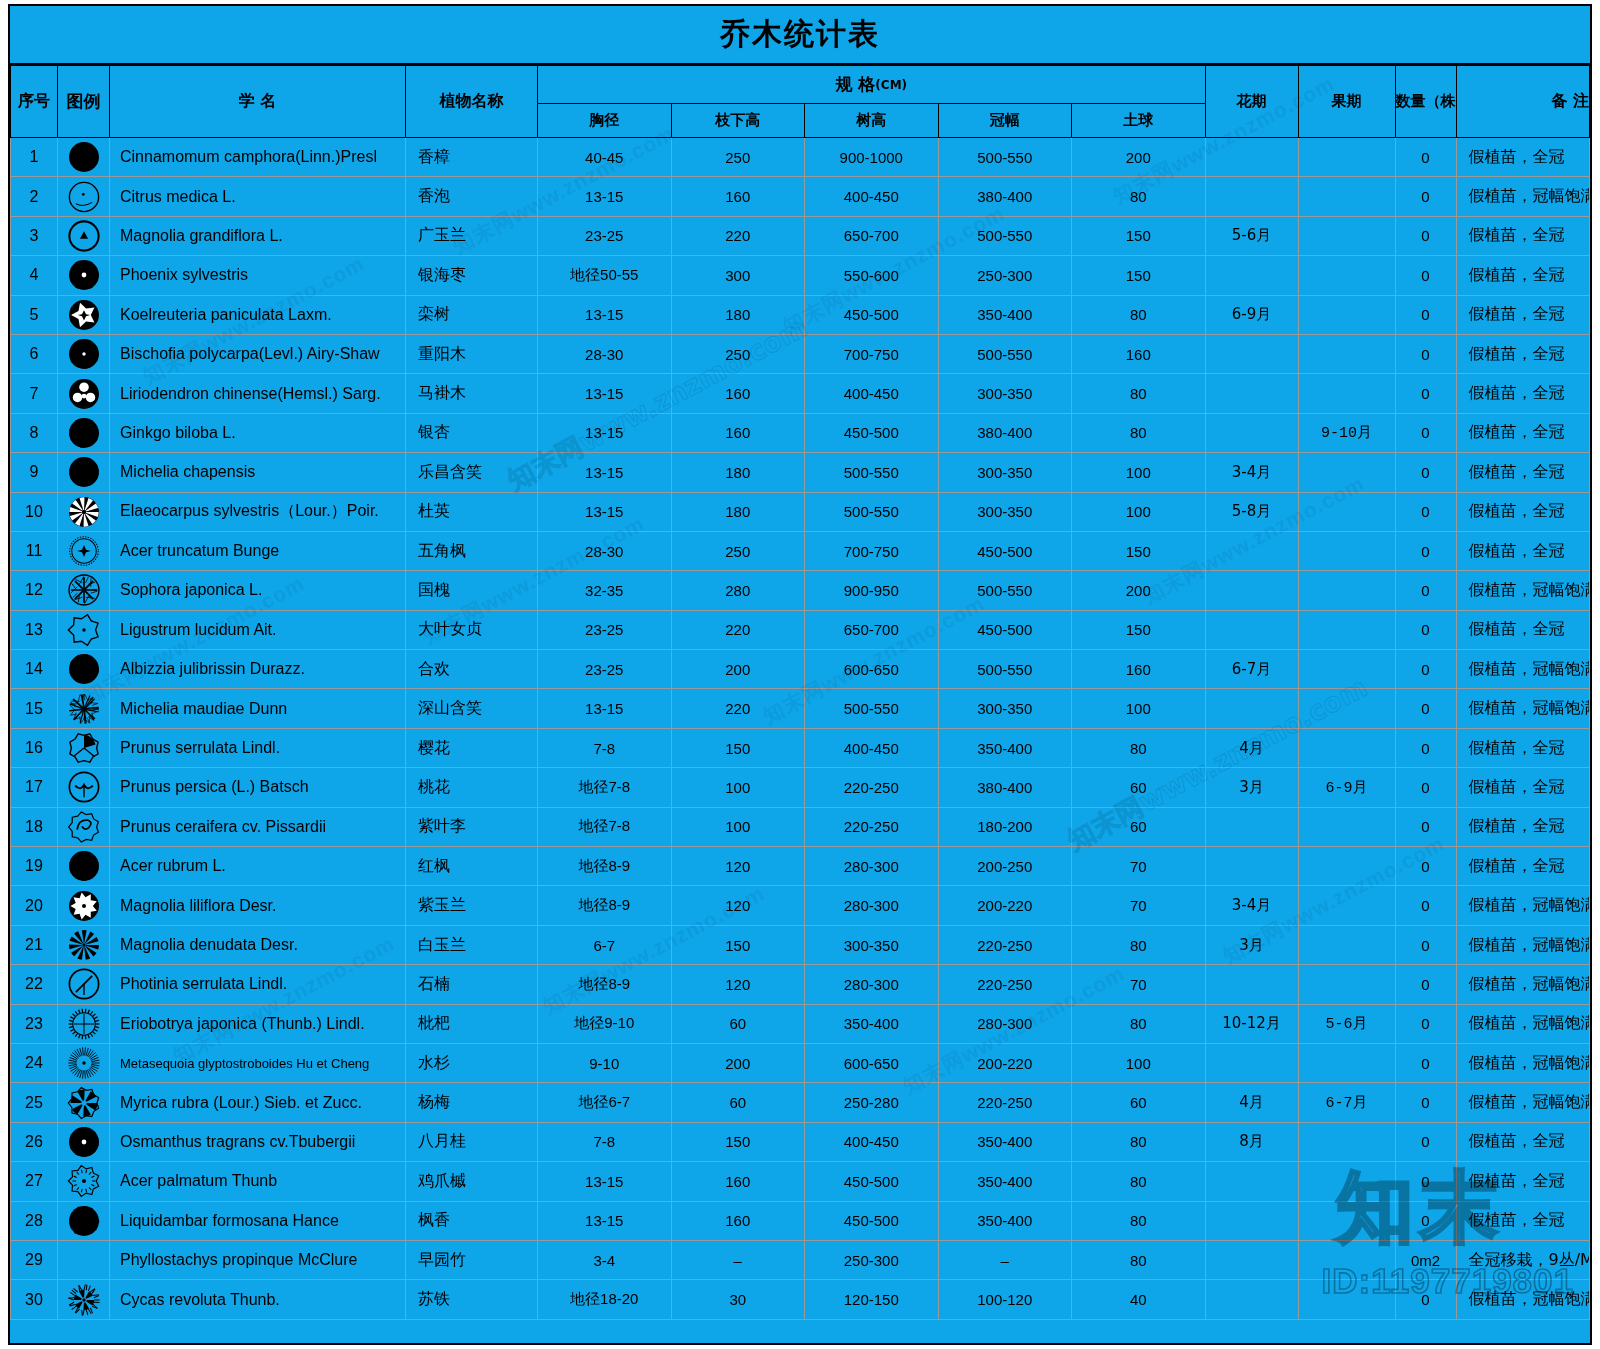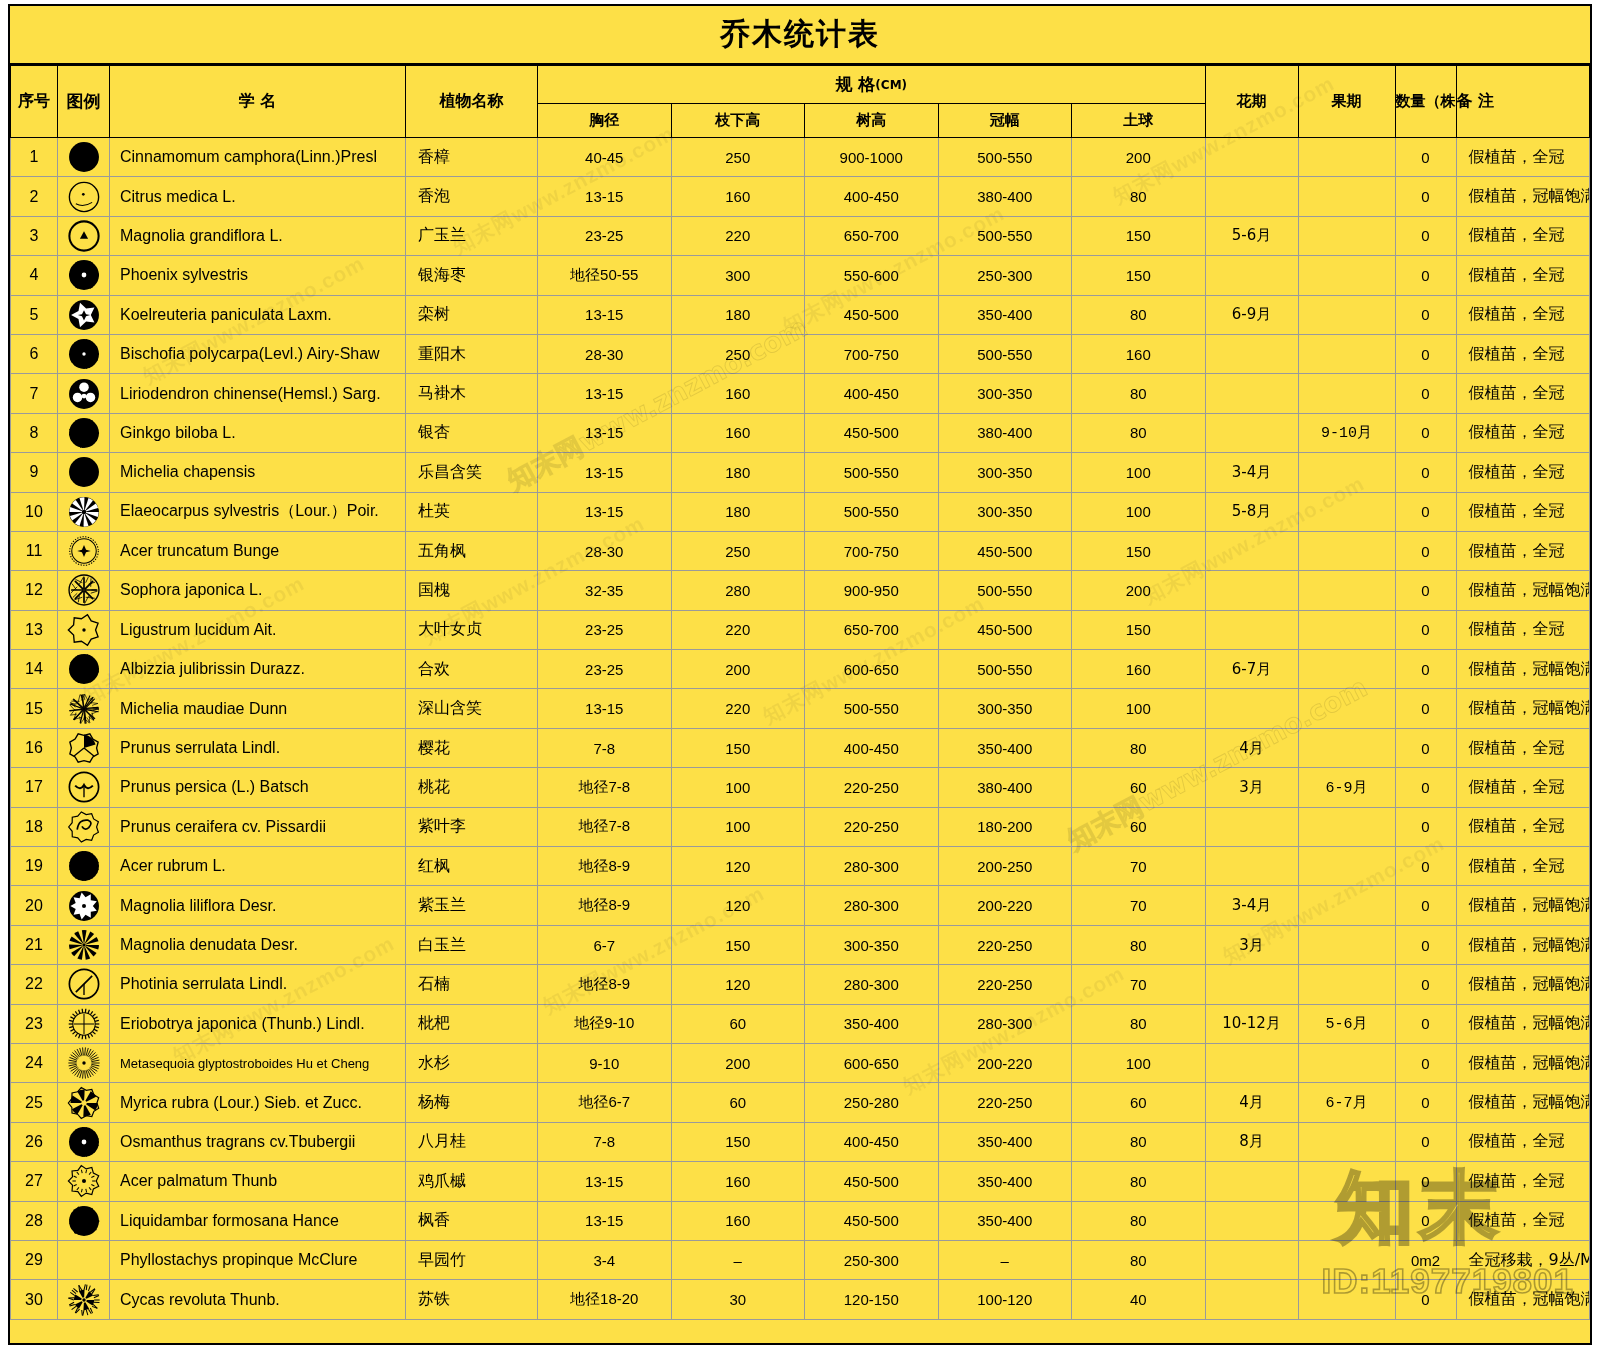--- a/index.html
+++ b/index.html
@@ -10,21 +10,21 @@
     color:#000;
     position:relative;
     overflow:hidden;
   }
   #sheet{
     position:absolute;
     left:8px;top:4px;
     width:1584px;height:1341px;
     border:2px solid #000;
     box-sizing:border-box;
-    background:#fde047;
+    background:#0ea5e9;
   }
   #title-bar{
     height:59px;
     display:flex;align-items:center;justify-content:center;
     border-bottom:2px solid #000;
     box-sizing:border-box;
   }
   #title-text{
     font-size:30px;font-weight:bold;letter-spacing:2px;
     font-family:"DejaVu Sans","Liberation Sans",sans-serif;
@@ -129,21 +129,21 @@
         <th class="c-idx" rowspan="2">序号</th>
         <th class="c-sym" rowspan="2">图例</th>
         <th class="c-sci" rowspan="2" style="text-align:center;padding-left:0">学  名</th>
         <th class="c-cn" rowspan="2" style="text-align:center;padding-left:0">植物名称</th>
         <th colspan="5" class="spec-group">
           <span>规  格</span><span style="font-size:12px;vertical-align:1px">(CM)</span>
         </th>
         <th class="c-fl" rowspan="2">花期</th>
         <th class="c-fr" rowspan="2">果期</th>
         <th class="c-qty" rowspan="2" style="font-size:15px">数量（株）</th>
-        <th class="c-note" rowspan="2" style="text-align:left;padding-left:0">备  注</th>
+        <th class="c-note" rowspan="2" style="text-align:right;padding-left:0">备  注</th>
       </tr>
       <tr class="hrow2">
         <th class="c-d">胸径</th>
         <th class="c-bh">枝下高</th>
         <th class="c-h">树高</th>
         <th class="c-cw">冠幅</th>
         <th class="c-ball">土球</th>
       </tr>
     </thead>
     <tbody id="tbody">

